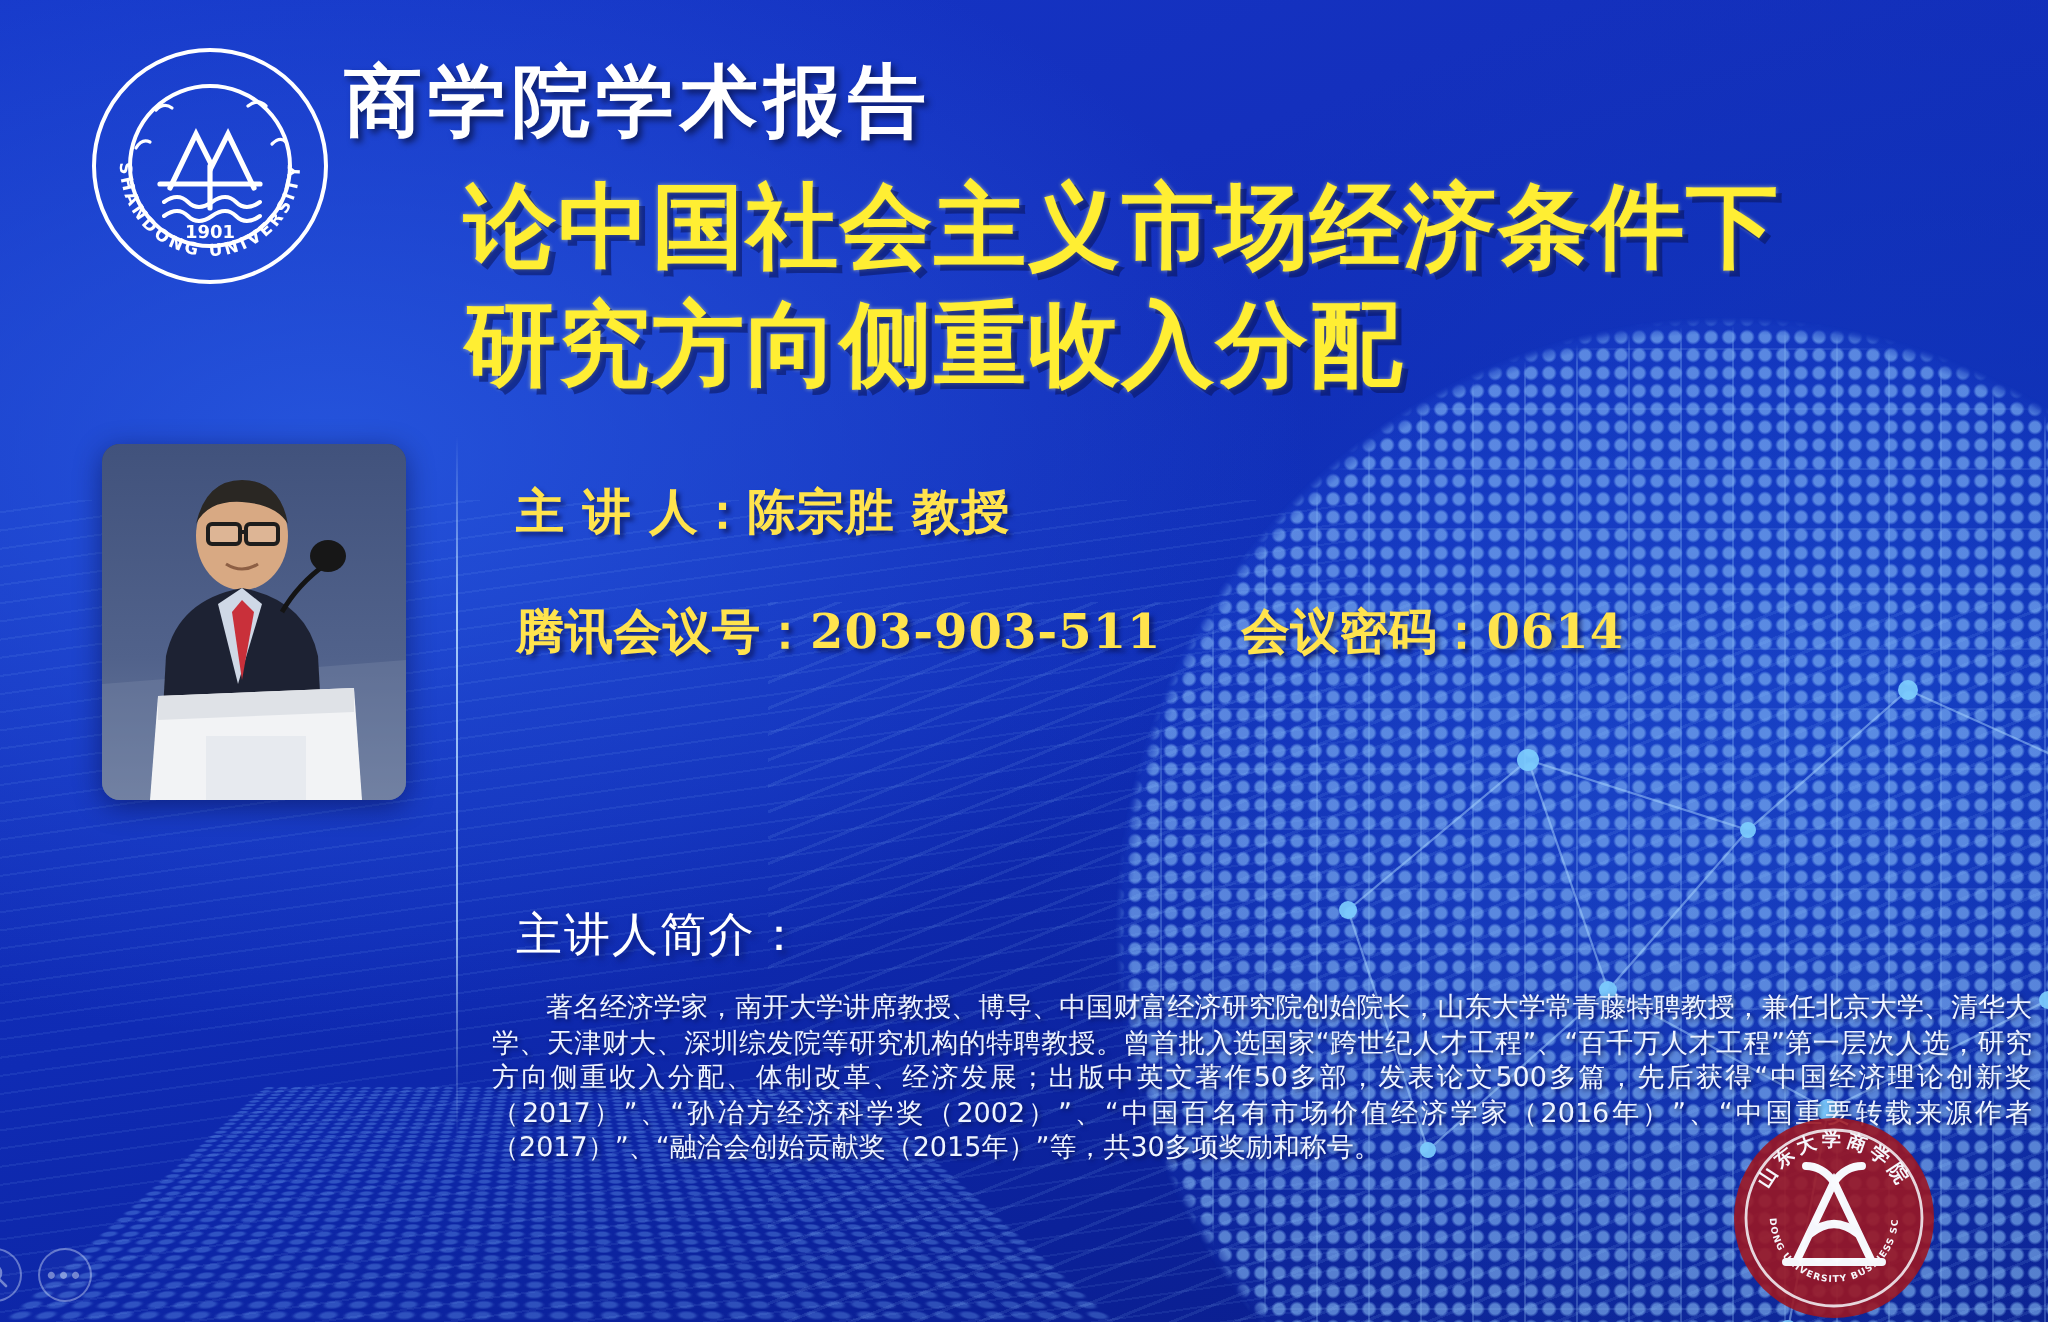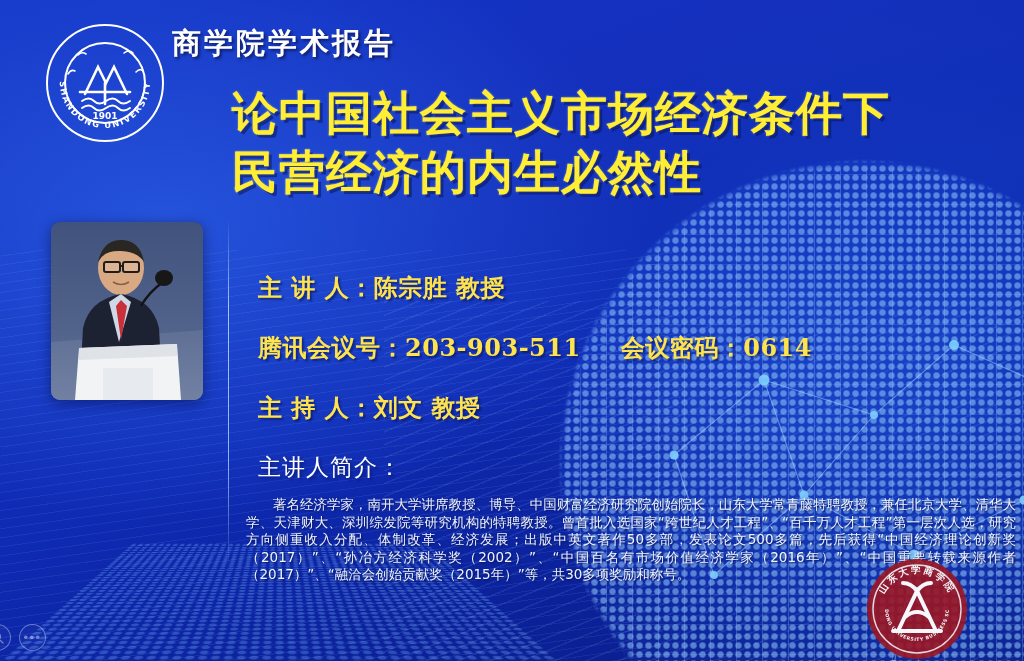--- a/index.html
+++ b/index.html
@@ -62,21 +62,21 @@
     background:linear-gradient(to bottom, rgba(170,210,255,0), rgba(185,220,255,.85) 25%, rgba(185,220,255,.75) 70%, rgba(170,210,255,0));
   }
 
   
   .sdu-logo{position:absolute;left:44px;top:22px;width:122px;height:122px;}
 
   
   .kicker{
     position:absolute;left:172px;top:24px;
     font-family:"DejaVu Serif","Liberation Serif",serif;
-    font-size:29px;font-weight:700;color:#ffffff;letter-spacing:3px;
+    font-size:39px;font-weight:700;color:#ffffff;letter-spacing:3px;
     text-shadow:2px 2px 3px rgba(0,0,20,.55);
   }
 
   
   .title{
     position:absolute;left:232px;top:84px;width:780px;
     color:#ffee33;
     font-family:"DejaVu Sans","Liberation Sans",sans-serif;
     font-weight:700;font-size:46px;line-height:1.28;letter-spacing:1px;
     text-shadow:3px 3px 0 rgba(10,20,90,.55), 0 0 2px rgba(255,255,160,.6);
@@ -89,21 +89,20 @@
     overflow:hidden;box-shadow:0 3px 14px rgba(0,0,40,.45);
     background:linear-gradient(180deg,#2b3d63 0%,#3a4d74 55%,#4a5c82 100%);
   }
 
   
   .info{
     position:absolute;left:258px;top:240px;width:740px;color:#ffe34d;
     font-family:"DejaVu Serif","Liberation Serif",serif;
     font-weight:700;font-size:24px;letter-spacing:.5px;
     text-shadow:2px 2px 2px rgba(8,16,80,.6);
-    margin-top:32px;
   }
   .info .row{margin-bottom:28px;white-space:nowrap;}
   .info .lbl{display:inline-block;}
   .gap{display:inline-block;width:40px;}
 
   
   .bio-head{
     position:absolute;left:258px;top:452px;color:#ffffff;
     font-family:"DejaVu Serif","Liberation Serif",serif;
     font-weight:400;font-size:23px;letter-spacing:1px;
@@ -192,21 +191,21 @@
       <path d="M80,31 q5,-4 9,0"></path>
       <path d="M24,52 q3,-5 7,-3"></path>
       <path d="M92,50 q4,-4 7,-1"></path>
     </g>
   </svg>
 
   <div class="kicker">商学院学术报告</div>
 
   <div class="title">
     <div>论中国社会主义市场经济条件下</div>
-    <div>民营经济的内生必然性</div>
+    <div>研究方向侧重收入分配</div>
   </div>
 
   <div class="photo">
     <svg viewBox="0 0 152 178" width="152" height="178">
       <defs>
         <linearGradient id="bgp" x1="0" y1="0" x2="0" y2="1">
           <stop offset="0%" stop-color="#41527c"></stop>
             <stop offset="60%" stop-color="#51628b"></stop>
             <stop offset="100%" stop-color="#6d7d9f"></stop>
         </linearGradient>
@@ -239,23 +238,20 @@
     </svg>
   </div>
 
   <div class="info">
     <div class="row">
       <span class="lbl">主 讲 人：</span><span>陈宗胜 教授</span>
     </div>
     <div class="row">
       <span class="lbl">腾讯会议号：</span><span>203-903-511</span><span class="gap"></span><span class="lbl">会议密码：</span><span>0614</span>
     </div>
-    <div class="row">
-      <span class="lbl">主 持 人：</span><span>刘文 教授</span>
-    </div>
   </div>
 
   <div class="bio-head">主讲人简介：</div>
   <div class="bio-body">著名经济学家，南开大学讲席教授、博导、中国财富经济研究院创始院长，山东大学常青藤特聘教授，兼任北京大学、清华大学、天津财大、深圳综发院等研究机构的特聘教授。曾首批入选国家“跨世纪人才工程”、“百千万人才工程”第一层次人选，研究方向侧重收入分配、体制改革、经济发展；出版中英文著作50多部，发表论文500多篇，先后获得“中国经济理论创新奖（2017）”、“孙冶方经济科学奖（2002）”、“中国百名有市场价值经济学家（2016年）”、“中国重要转载来源作者（2017）”、“融洽会创始贡献奖（2015年）”等，共30多项奖励和称号。</div>
 
   <svg class="seal" viewBox="0 0 104 104">
     <circle cx="52" cy="52" r="50" fill="#9c1521" opacity=".93"></circle>
     <circle cx="52" cy="52" r="44" fill="none" stroke="#ffffff" stroke-width="1.4" opacity=".85"></circle>
     <g fill="none" stroke="#ffffff" stroke-width="4" stroke-linecap="round">
       <path d="M33,74 L52,34 L71,74"></path>

